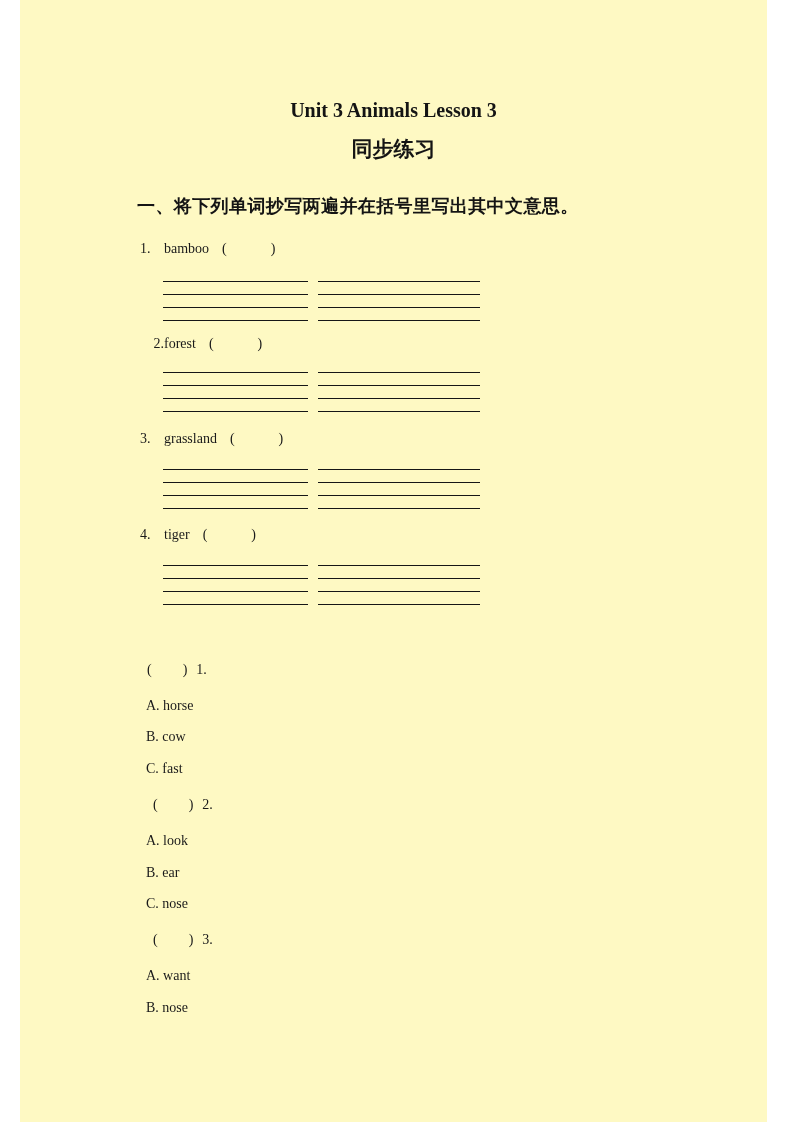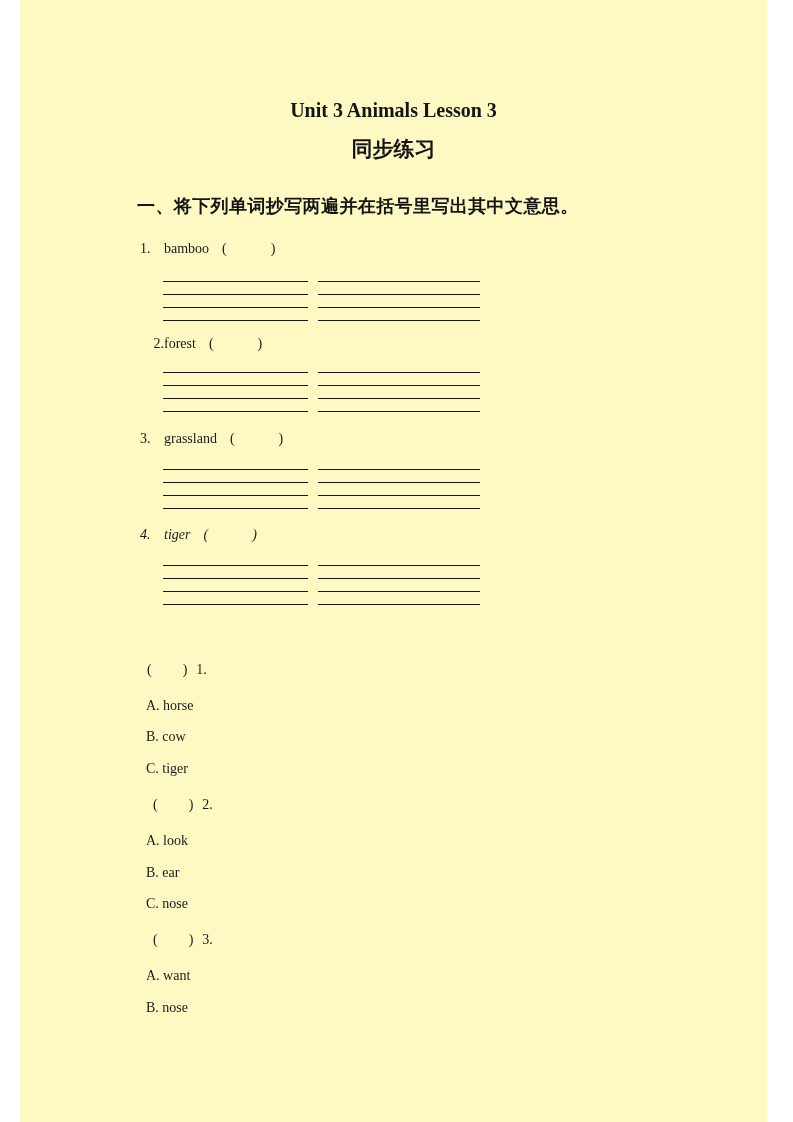--- a/index.html
+++ b/index.html
@@ -138,21 +138,21 @@
       <div class="wline"></div>
     </div>
     <div class="line-col right">
       <div class="wline"></div>
       <div class="wline"></div>
       <div class="wline"></div>
       <div class="wline"></div>
     </div>
   </div>
 
-  <div class="abs word-row" style="left:120px; top:526px;font-style:italic;">
+  <div class="abs word-row" style="left:120px; top:526px;">
     <span class="num">4.</span><span class="word">tiger</span><span class="open-p">(</span><span class="p-gap"></span><span>)</span>
   </div>
   <div class="abs lines-block" style="left:143px; top:565px;">
     <div class="line-col left">
       <div class="wline"></div>
       <div class="wline"></div>
       <div class="wline"></div>
       <div class="wline"></div>
     </div>
     <div class="line-col right">
@@ -162,21 +162,21 @@
       <div class="wline"></div>
     </div>
   </div>
 
 
   <div class="abs q-header" style="left:127px; top:661px;">
     <span>(</span><span class="q-gap"></span><span>)</span><span class="q-num">1.</span>
   </div>
   <div class="abs option" style="left:126px; top:698px;">A. horse</div>
   <div class="abs option" style="left:126px; top:729px;">B. cow</div>
-  <div class="abs option" style="left:126px; top:761px;">C. tiger</div>
+  <div class="abs option" style="left:126px; top:761px;">C. fast</div>
 
   <div class="abs q-header" style="left:133px; top:796px;">
     <span>(</span><span class="q-gap"></span><span>)</span><span class="q-num">2.</span>
   </div>
   <div class="abs option" style="left:126px; top:833px;">A. look</div>
   <div class="abs option" style="left:126px; top:865px;">B. ear</div>
   <div class="abs option" style="left:126px; top:896px;">C. nose</div>
 
   <div class="abs q-header" style="left:133px; top:931px;">
     <span>(</span><span class="q-gap"></span><span>)</span><span class="q-num">3.</span>

